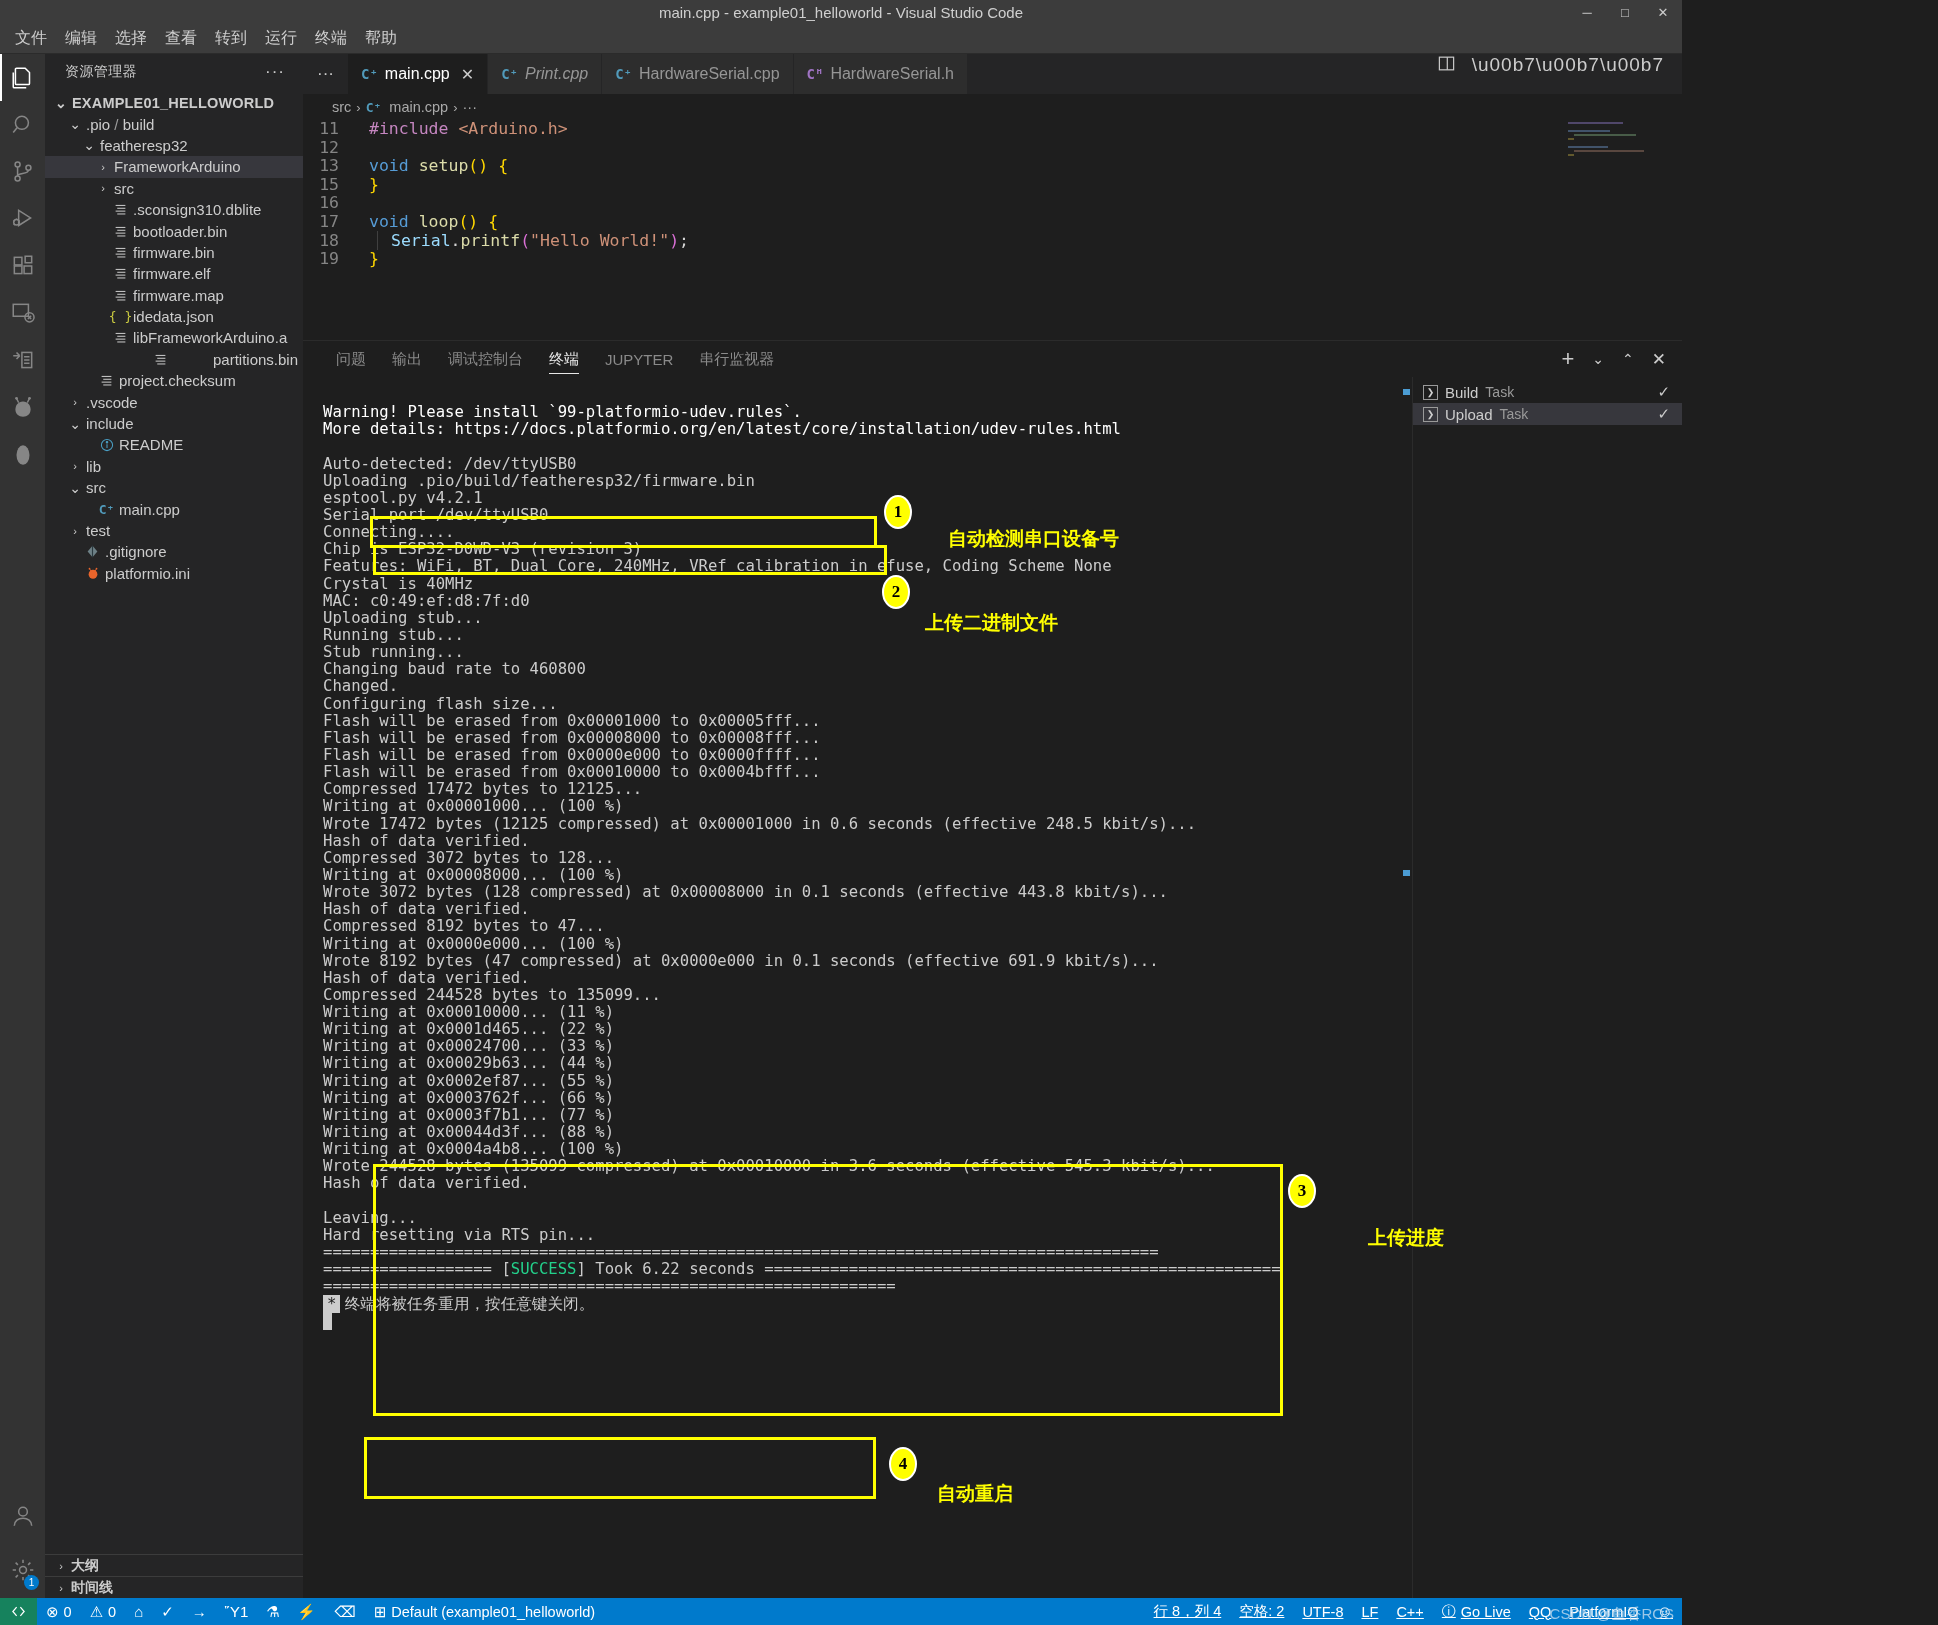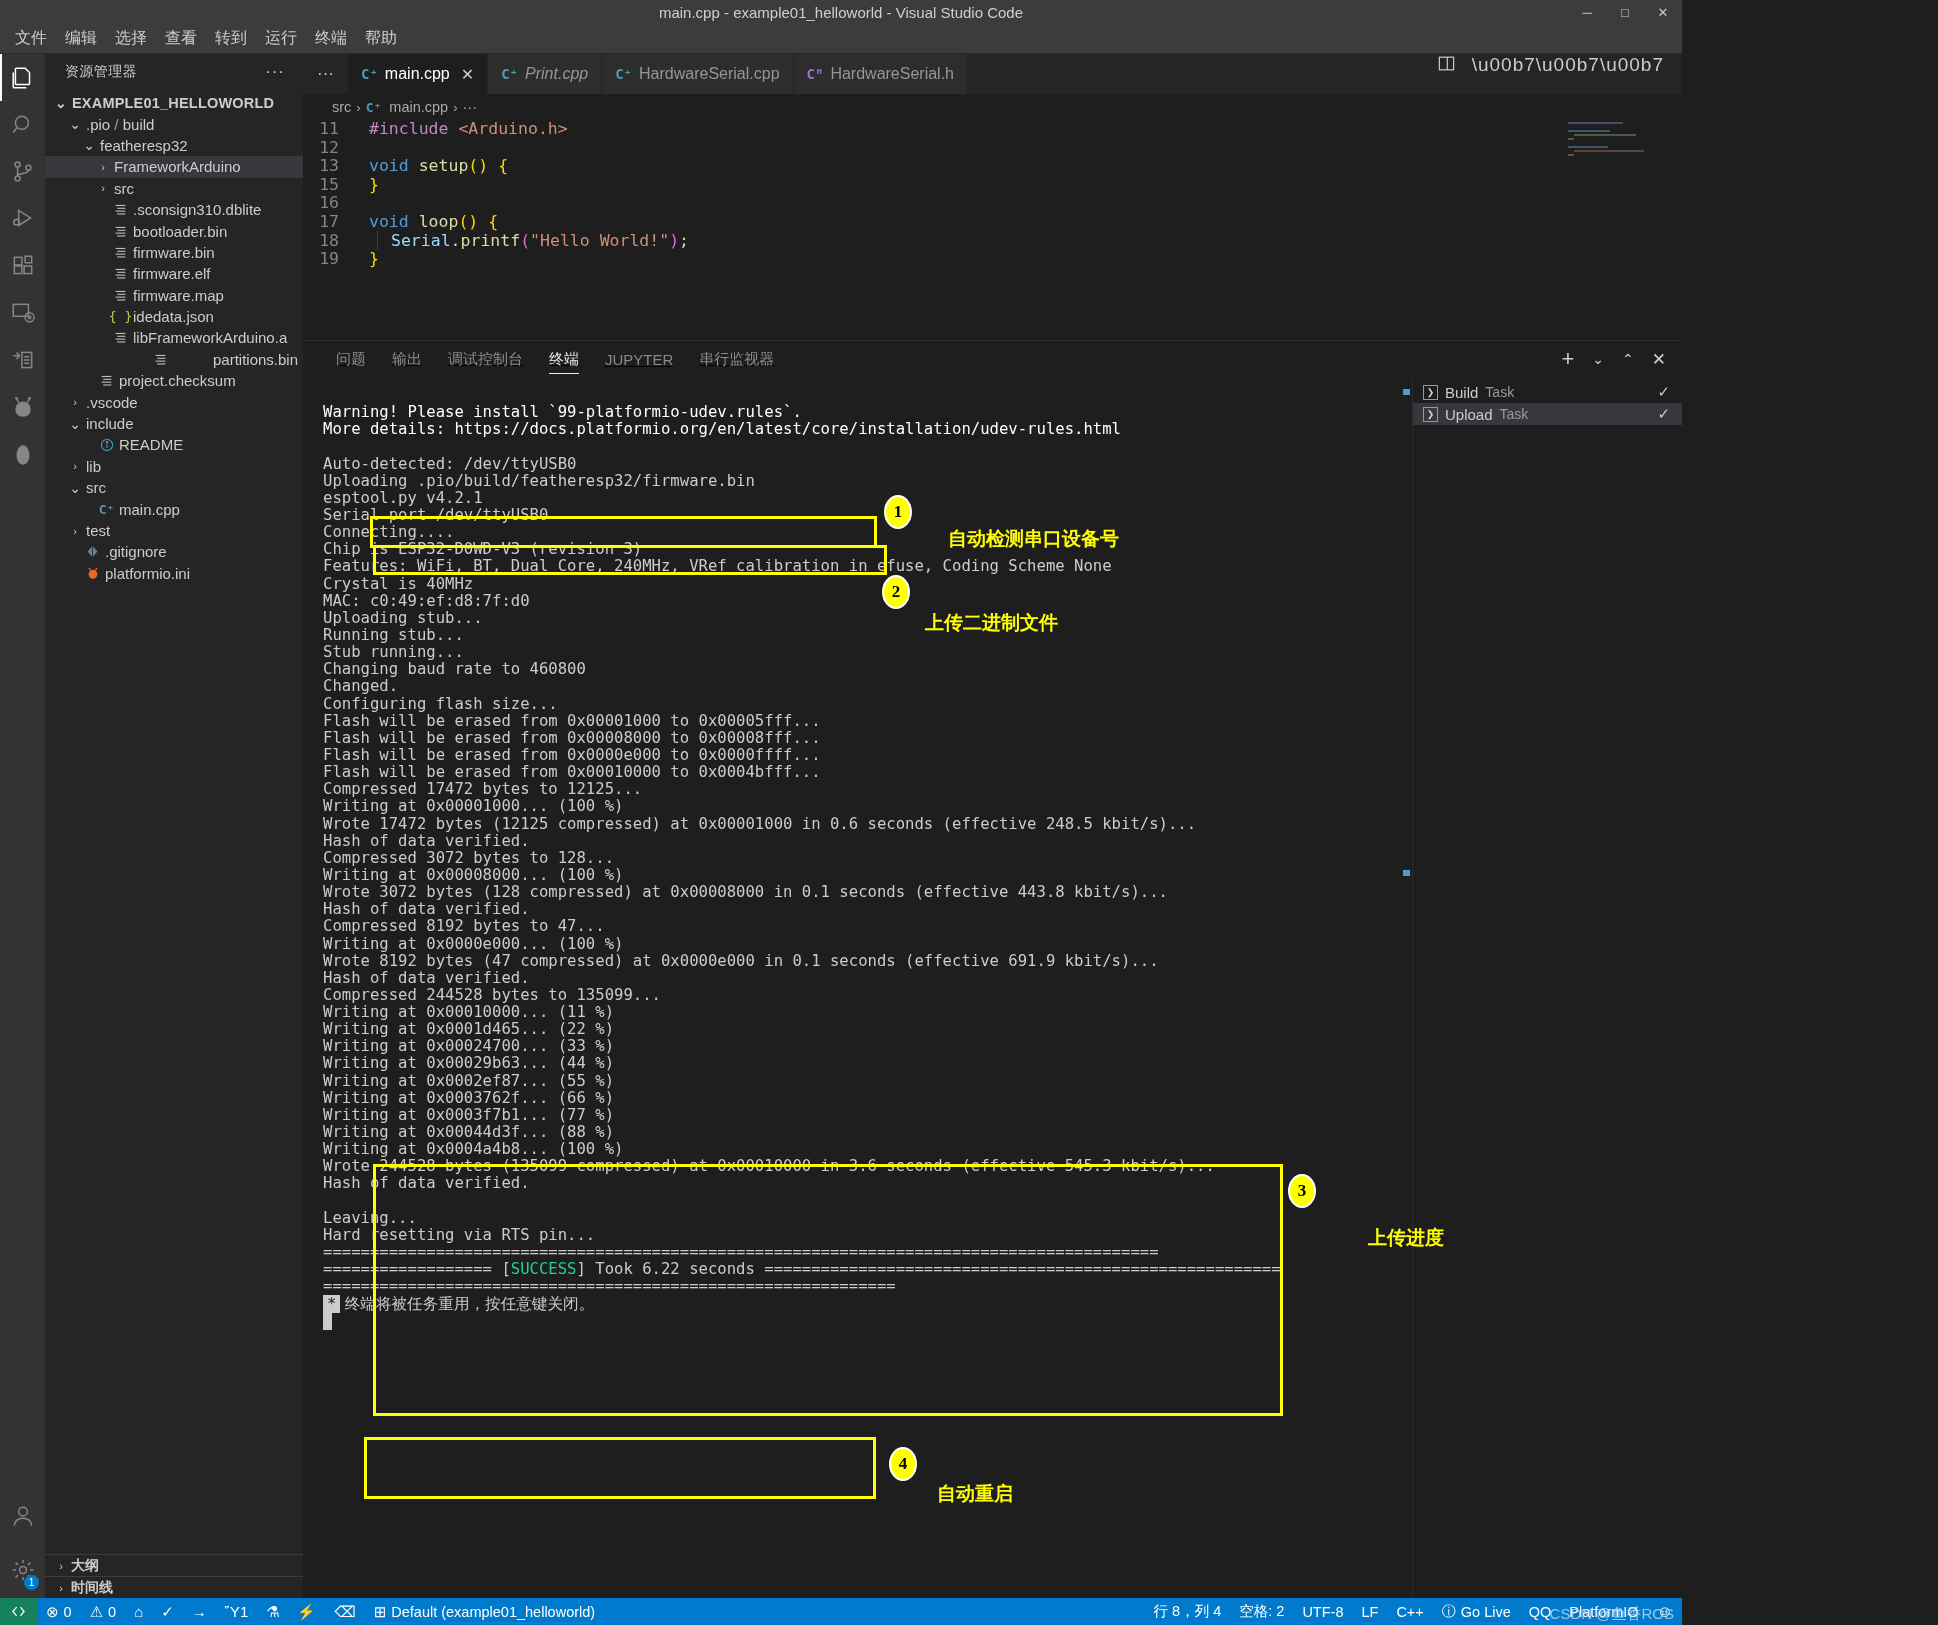--- a/index.html
+++ b/index.html
@@ -152,21 +152,21 @@
   
   .scrollmark { position: absolute; width: 7px; height: 6px; background: #4b9cd3; right: 0; }
 
   
   .statusbar {
     height: 27px; background: #007acc; display: flex; align-items: center; color: #ffffff;
     font-size: 14.5px; flex: 0 0 27px;
   }
   .sb-remote { background: #16825d; height: 27px; display: flex; align-items: center; padding: 0 10px; font-size: 14px; }
   .sb-item { display: flex; align-items: center; gap: 5px; padding: 0 9px; height: 27px; }
-  .sb-right { margin-left: auto; display: flex; align-items: flex-end; }
+  .sb-right { margin-left: auto; display: flex; align-items: flex-end; text-decoration: underline; }
   .watermark { position: absolute; right: 8px; bottom: 1px; color: #bcd9ef; font-size: 15px; opacity: .82;
                font-family:"Liberation Sans", sans-serif; }
 
   
   .overlay { position: absolute; inset: 0; pointer-events: none; }
   .anbox { position: absolute; border: 3px solid #ffff00; }
   .ancircle {
     position: absolute; width: 28px; height: 34px; border-radius: 50%;
     background: #ffff00; border: 2px solid #ffffff; color: #000;
     display: flex; align-items: center; justify-content: center;
@@ -567,21 +567,21 @@
           <div class="mm-line" style="width:6%;background:#9a8a3a;"></div>
           <div class="mm-line" style="width:0%;"></div>
           <div class="mm-line" style="width:40%;background:#5f7fa8;"></div>
           <div class="mm-line" style="width:70%;background:#8a6a5a;margin-left:6px;"></div>
           <div class="mm-line" style="width:6%;background:#9a8a3a;"></div>
         </div>
       </div>
 
       <div class="panel">
         <div class="panelhead">
-          <div id="ptabs" style="display:flex;text-decoration:underline;">
+          <div id="ptabs" style="display:flex;">
               <div class="ptab">问题</div>
               <div class="ptab">输出</div>
               <div class="ptab">调试控制台</div>
               <div class="ptab active">终端</div>
               <div class="ptab">JUPYTER</div>
               <div class="ptab">串行监视器</div>
             </div>
           <div class="panel-actions">
             <span style="font-size:22px;">+</span>
             <span style="font-size:14px;">⌄</span>

